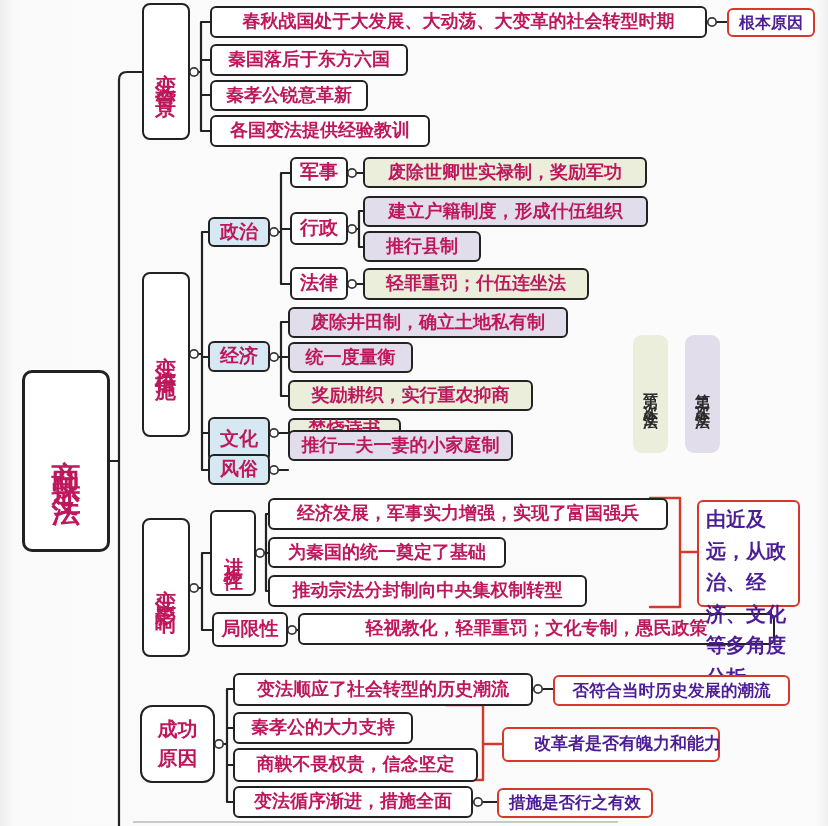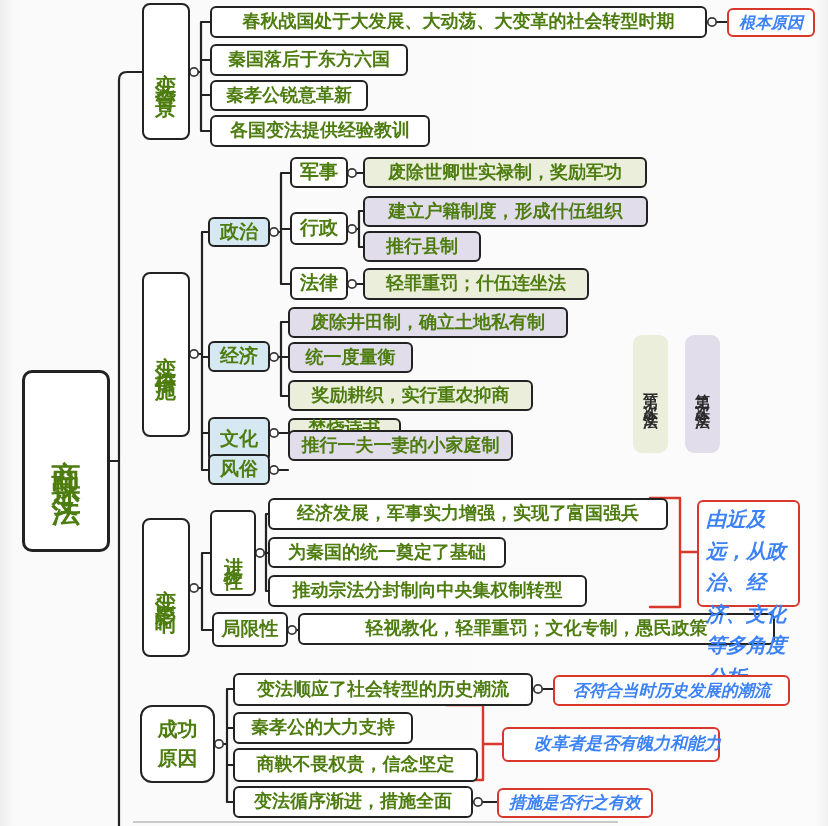--- a/index.html
+++ b/index.html
@@ -6,33 +6,33 @@
   #stage{
     position:relative;width:828px;height:826px;overflow:hidden;
     background:linear-gradient(90deg,#ededed 0px,#fafafa 14px,#fbfbfb calc(100% - 12px),#f0f0f0 100%);
     font-family:"Liberation Sans","DejaVu Sans",sans-serif;
   }
   svg.wires{position:absolute;left:0;top:0;}
   .box{
     position:absolute;box-sizing:border-box;background:#fff;
     border:2.2px solid #222;border-radius:6px;
     display:flex;align-items:center;justify-content:center;
-    color:#4d7c0f;font-weight:600;white-space:nowrap;line-height:1.2;
+    color:#be185d;font-weight:600;white-space:nowrap;line-height:1.2;
   }
   .v{writing-mode:vertical-rl;text-orientation:upright;}
   .root{border-width:3px;border-radius:10px;font-size:29px;font-weight:700;letter-spacing:12px;}
   .branch{border-width:2.6px;border-radius:8px;font-size:21px;font-weight:700;letter-spacing:8px;}
   .branch-h{border-width:2.6px;border-radius:12px;font-size:20px;font-weight:700;
     white-space:normal;text-align:center;line-height:1.45;padding:0 14px;}
   .sub{font-size:19px;font-weight:700;}
   .cat{background:#d6e8f1;font-size:19px;font-weight:700;}
   .leaf{font-size:18px;padding:0 4px;}
   .g{background:#eaeeda;}
   .p{background:#e2ddeb;}
-  .red-box{border:2px solid #d8382b;color:#3b82f6;font-weight:600;border-radius:6px;font-style:italic;}
+  .red-box{border:2px solid #d8382b;color:#4c1d95;font-weight:600;border-radius:6px;}
   .legend{border:none;border-radius:9px;font-size:15px;font-weight:700;letter-spacing:5px;color:#2a2a2a;}
   .note{white-space:normal;text-align:left;line-height:1.58;font-size:20px;padding:2px 7px;
     align-items:flex-start;justify-content:flex-start;}
 </style>
 </head>
 <body>
 
 <div id="stage">
 
   <svg class="wires" width="828" height="826" viewBox="0 0 828 826">

